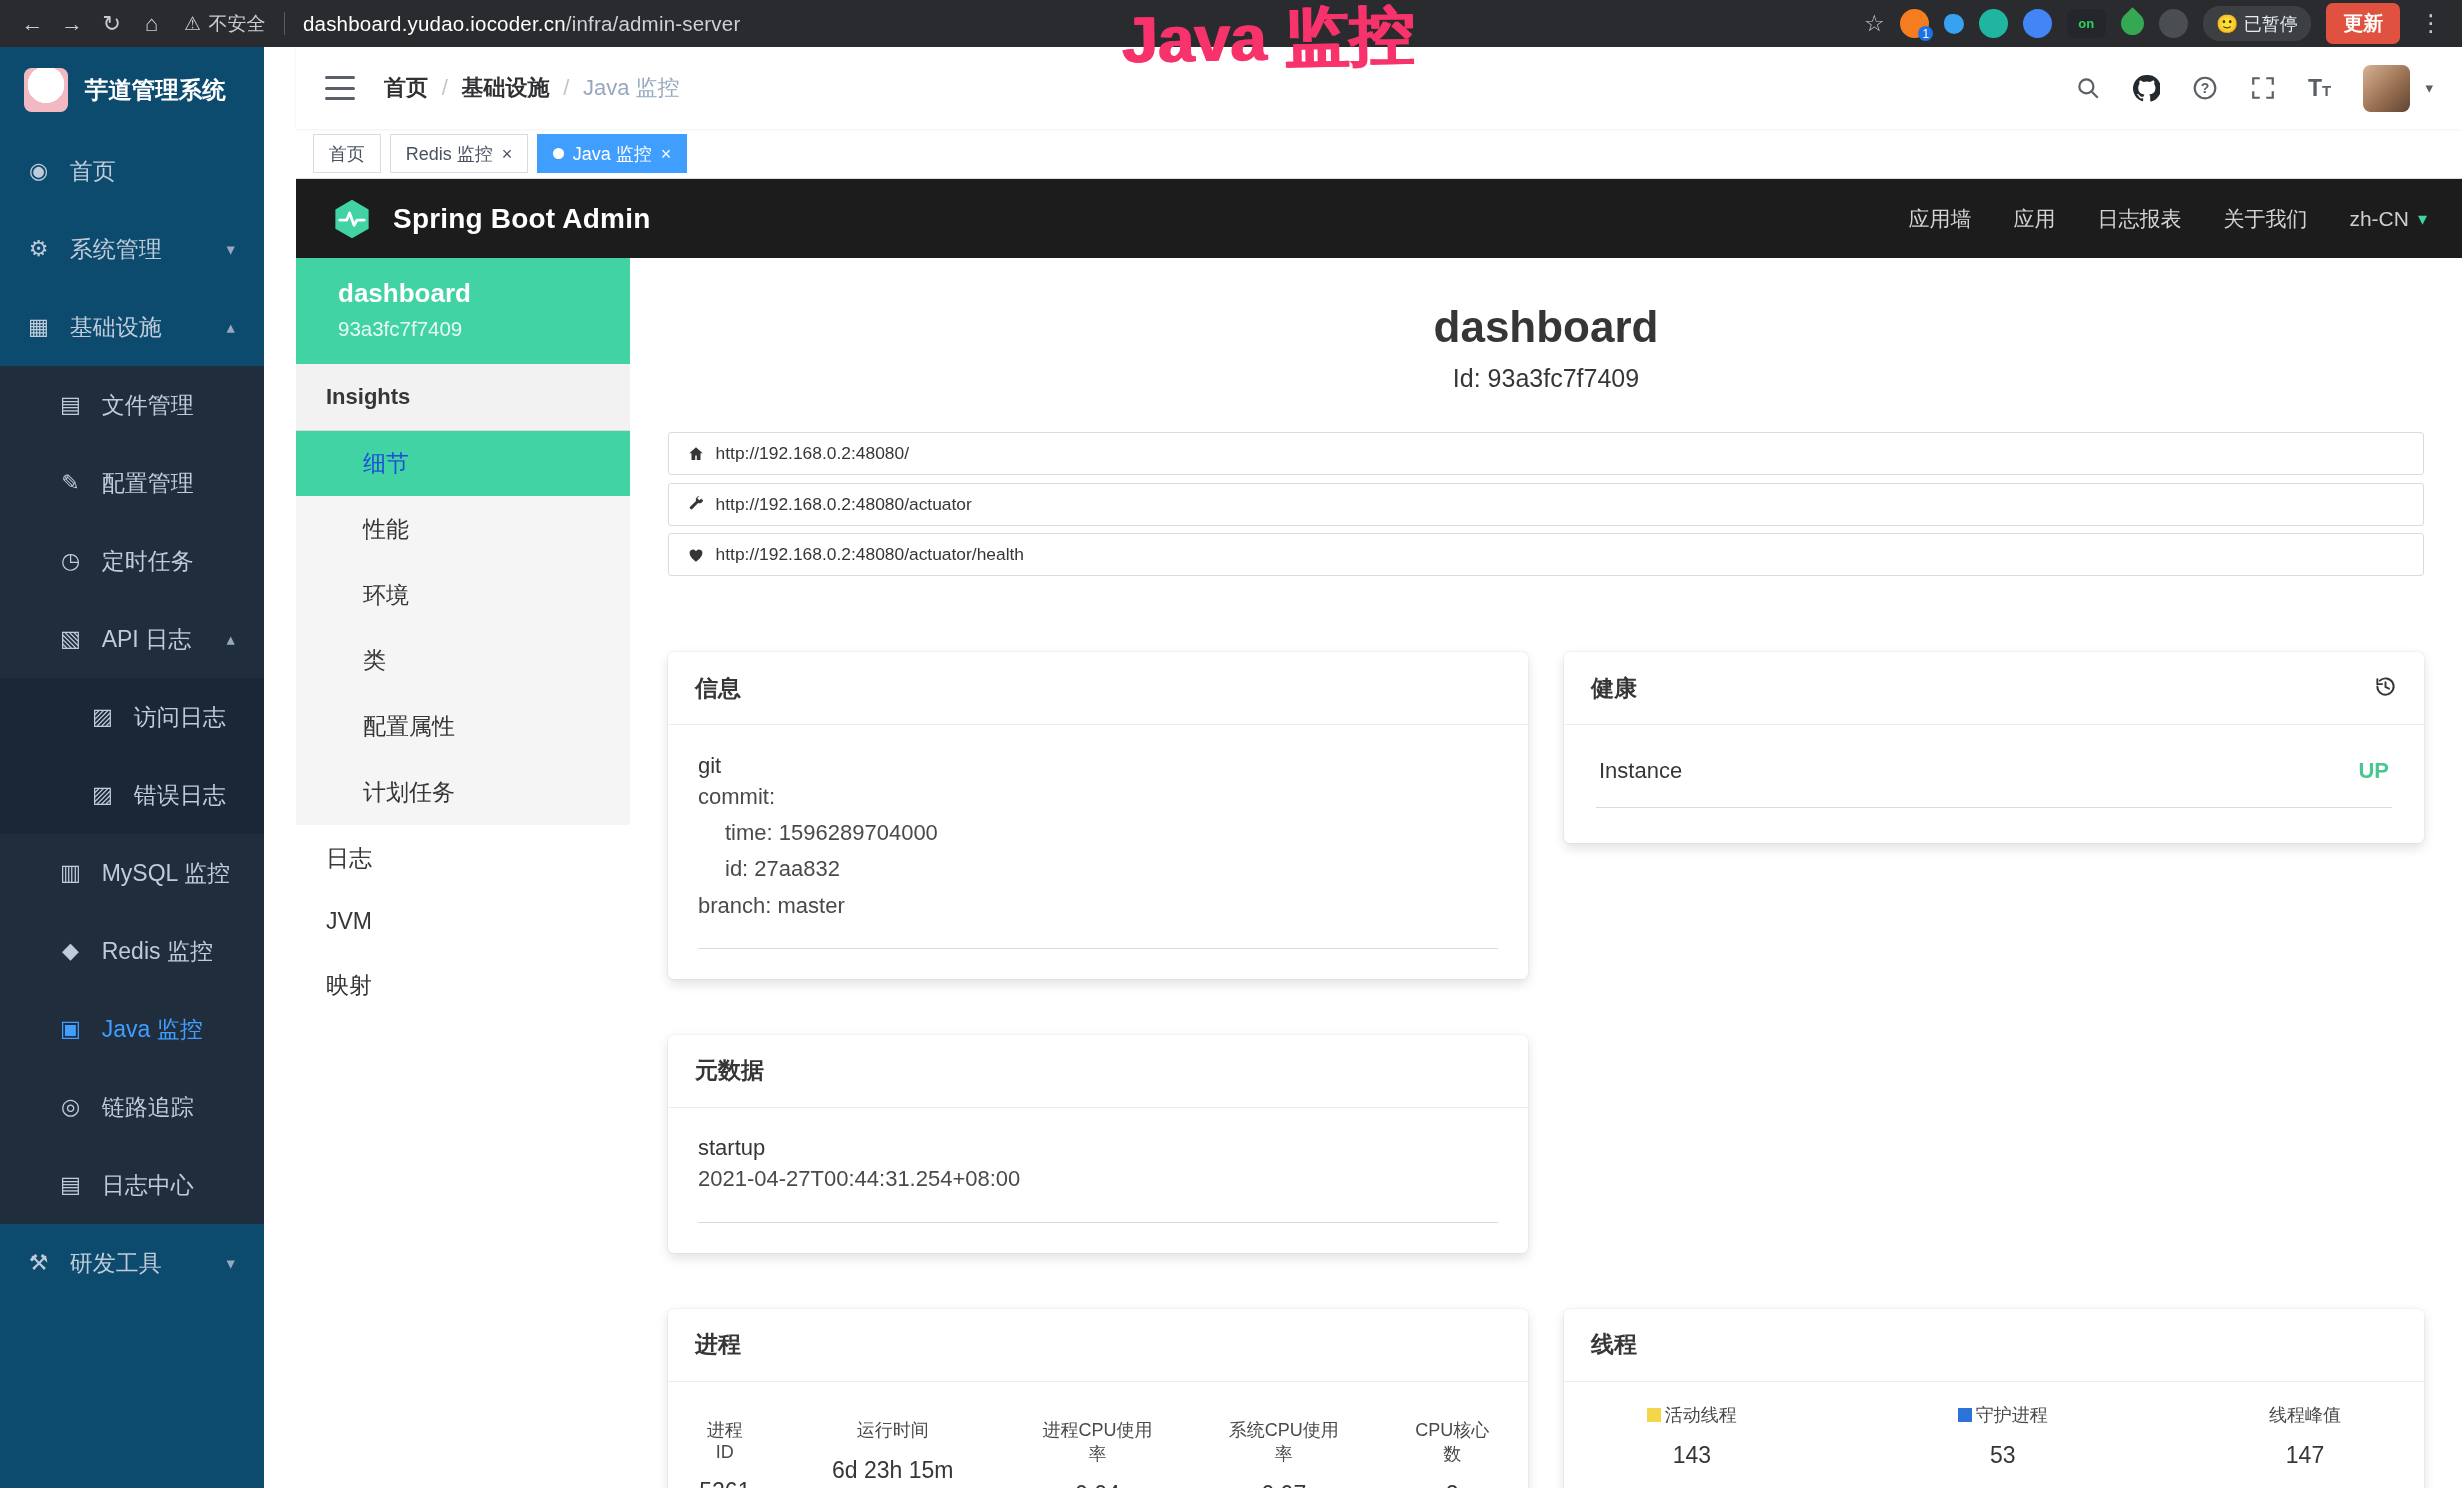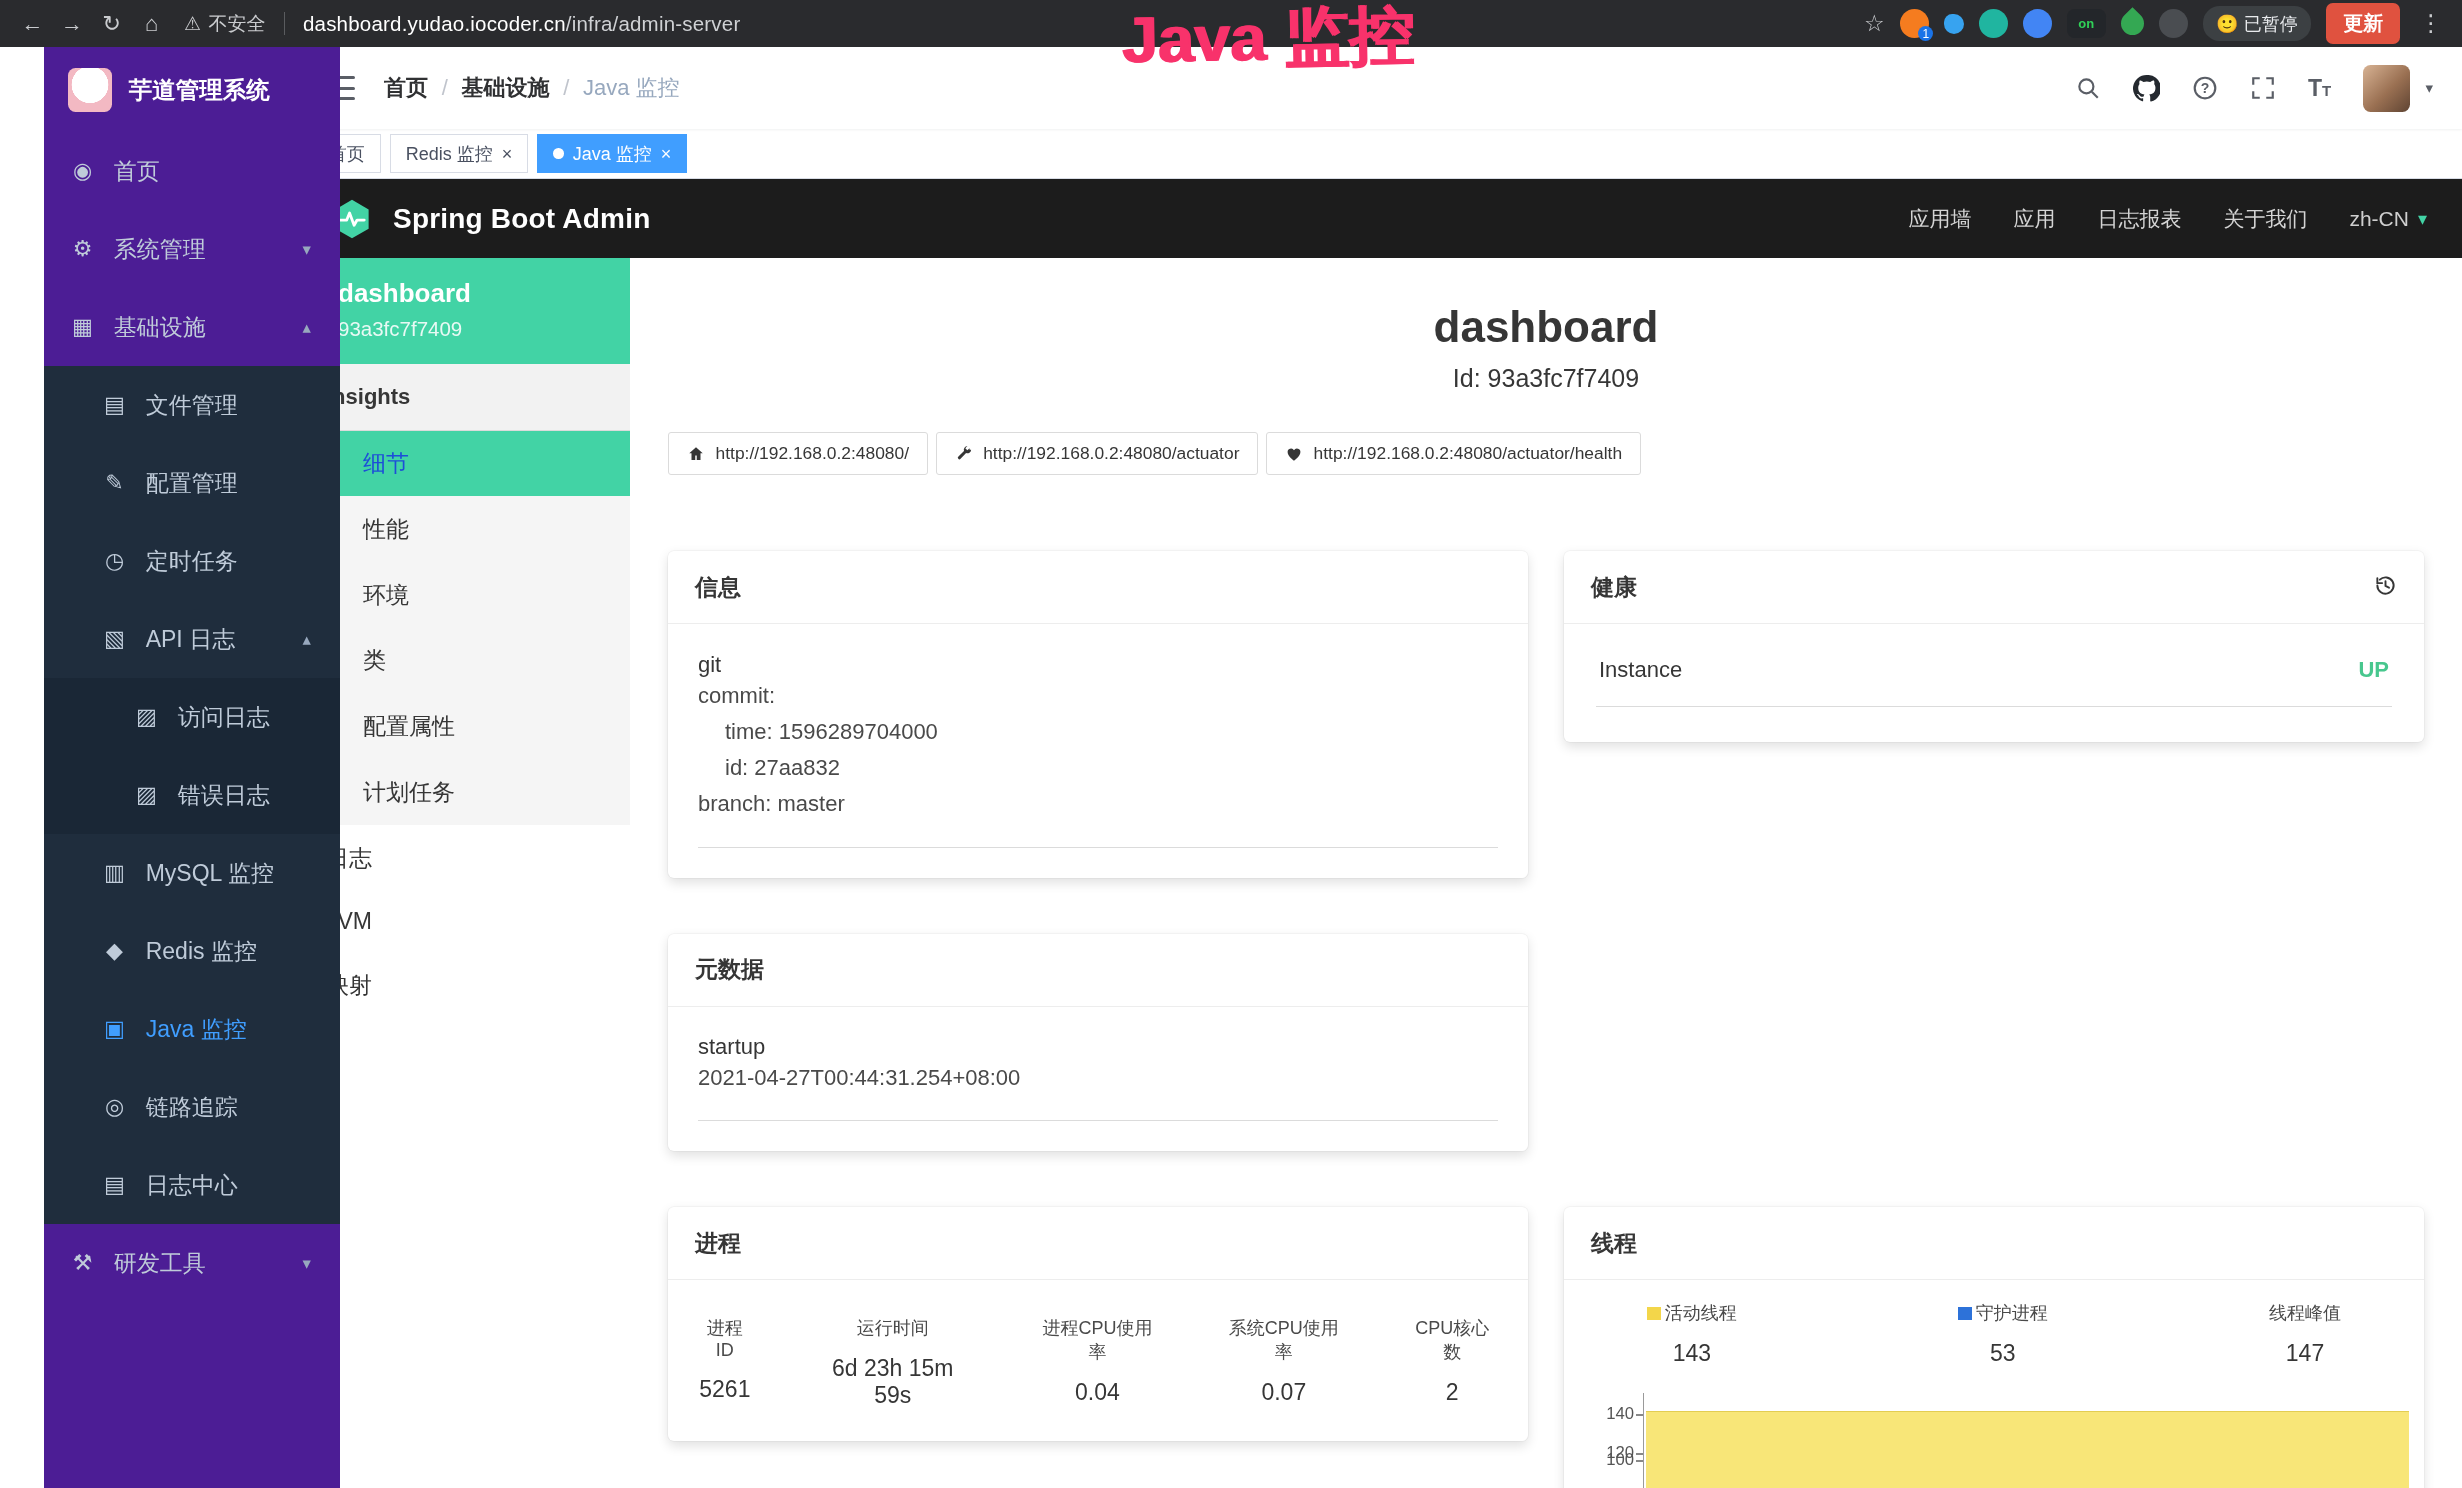--- a/index.html
+++ b/index.html
@@ -32,21 +32,21 @@
                  display:flex; align-items:center; gap:7.6px; cursor:pointer; }
   .update-btn { background:#e0523f; color:#fff; font-size:20px; font-weight:700; padding:6.8px 16.7px;
                 border-radius:6.8px; cursor:pointer; }
   .kebab { color:#c9cbce; font-size:23px; cursor:pointer; padding:0 4.6px; }
 
   
   .annotation { position:absolute; left:1121px; top:-6px; z-index:100; font-size:65px; font-weight:800;
                 transform:rotate(-1deg); text-shadow:1.9px 0 0 currentColor; pointer-events:none; white-space:nowrap; }
 
   
-  .app-sidebar { position:absolute; left:0; top:47px; bottom:0; width:296px; background:#4c1d95; z-index:10;margin-left:44px; }
+  .app-sidebar { position:absolute; left:0; top:47px; bottom:0; width:264px; background:#0c4a6e; z-index:10; }
   .logo-row { height:85px; display:flex; align-items:center; gap:16.7px; padding:0 24px; cursor:pointer; }
   .logo-img { width:44px; height:44px; border-radius:7.6px; flex:0 0 auto;
               background:radial-gradient(circle at 50% 38%, #ffffff 0 52%, #f3b9c3 53% 100%); }
   .logo-title { color:#fff; font-weight:700; font-size:23.5px; }
   .menu-item { height:78px; display:flex; align-items:center; gap:16.7px; color:#bfcbd9; font-size:23px;
                padding:0 24px; position:relative; cursor:pointer; }
   .menu-item .glyph { width:29px; text-align:center; font-size:22px; }
   .menu-item.lvl2 { padding-left:56px; background:#1f2d3d; }
   .menu-item.lvl3 { padding-left:88px; background:#1a2736; }
   .menu-item.active { color:#409eff; }
@@ -99,21 +99,21 @@
   .side-section { background:#f2f2f2; border-bottom:0.8px solid #dbdbdb; font-weight:700; font-size:22px;
                   color:#363636; padding:20px 30px; }
   .side-item { font-size:23px; color:#363636; padding:17.4px 30px; cursor:pointer; }
   .insight-item { background:#f5f5f5; padding-left:67px; }
   .insight-item.active { background:#42d3a5; color:#1d4ed8; }
   .other-item { background:#fff; }
 
   .sba-main { flex:1; min-width:0; padding:44px 38px 0; overflow:hidden; }
   .main-title { text-align:center; font-size:44px; font-weight:700; color:#363636; }
   .main-id { text-align:center; font-size:25px; color:#363636; margin-top:12px; }
-  .links-row { display:flex; justify-content:flex-start; gap:7.6px; margin-top:39px; }
+  .links-row { display:flex; justify-content:flex-end; gap:7.6px; margin-top:39px;flex-direction:column; }
   .link-btn { display:flex; align-items:center; gap:10.6px; border:0.8px solid #dbdbdb; border-radius:3px;
               padding:10px 18px; font-size:17.4px; color:#363636; background:#fff; cursor:pointer; }
 
   .cards { display:grid; grid-template-columns:1fr 1fr; column-gap:36px; row-gap:56px; margin-top:76px; align-items:start; }
   .card { background:#fff; border-radius:6px; box-shadow:0 4.6px 12px rgba(10,10,10,.12), 0 0 0 0.8px rgba(10,10,10,.04); }
   .card-head { display:flex; align-items:center; justify-content:space-between; padding:20.5px 27px;
                border-bottom:1.5px solid #ededed; }
   .card-title { font-size:23px; font-weight:700; color:#363636; }
   .kv { display:flex; font-size:22px; color:#4a4a4a; padding:26px 30px 0;flex-direction:column; }
   .kv .k { width:133px; flex:0 0 auto; color:#363636; padding-top:1.5px; }

